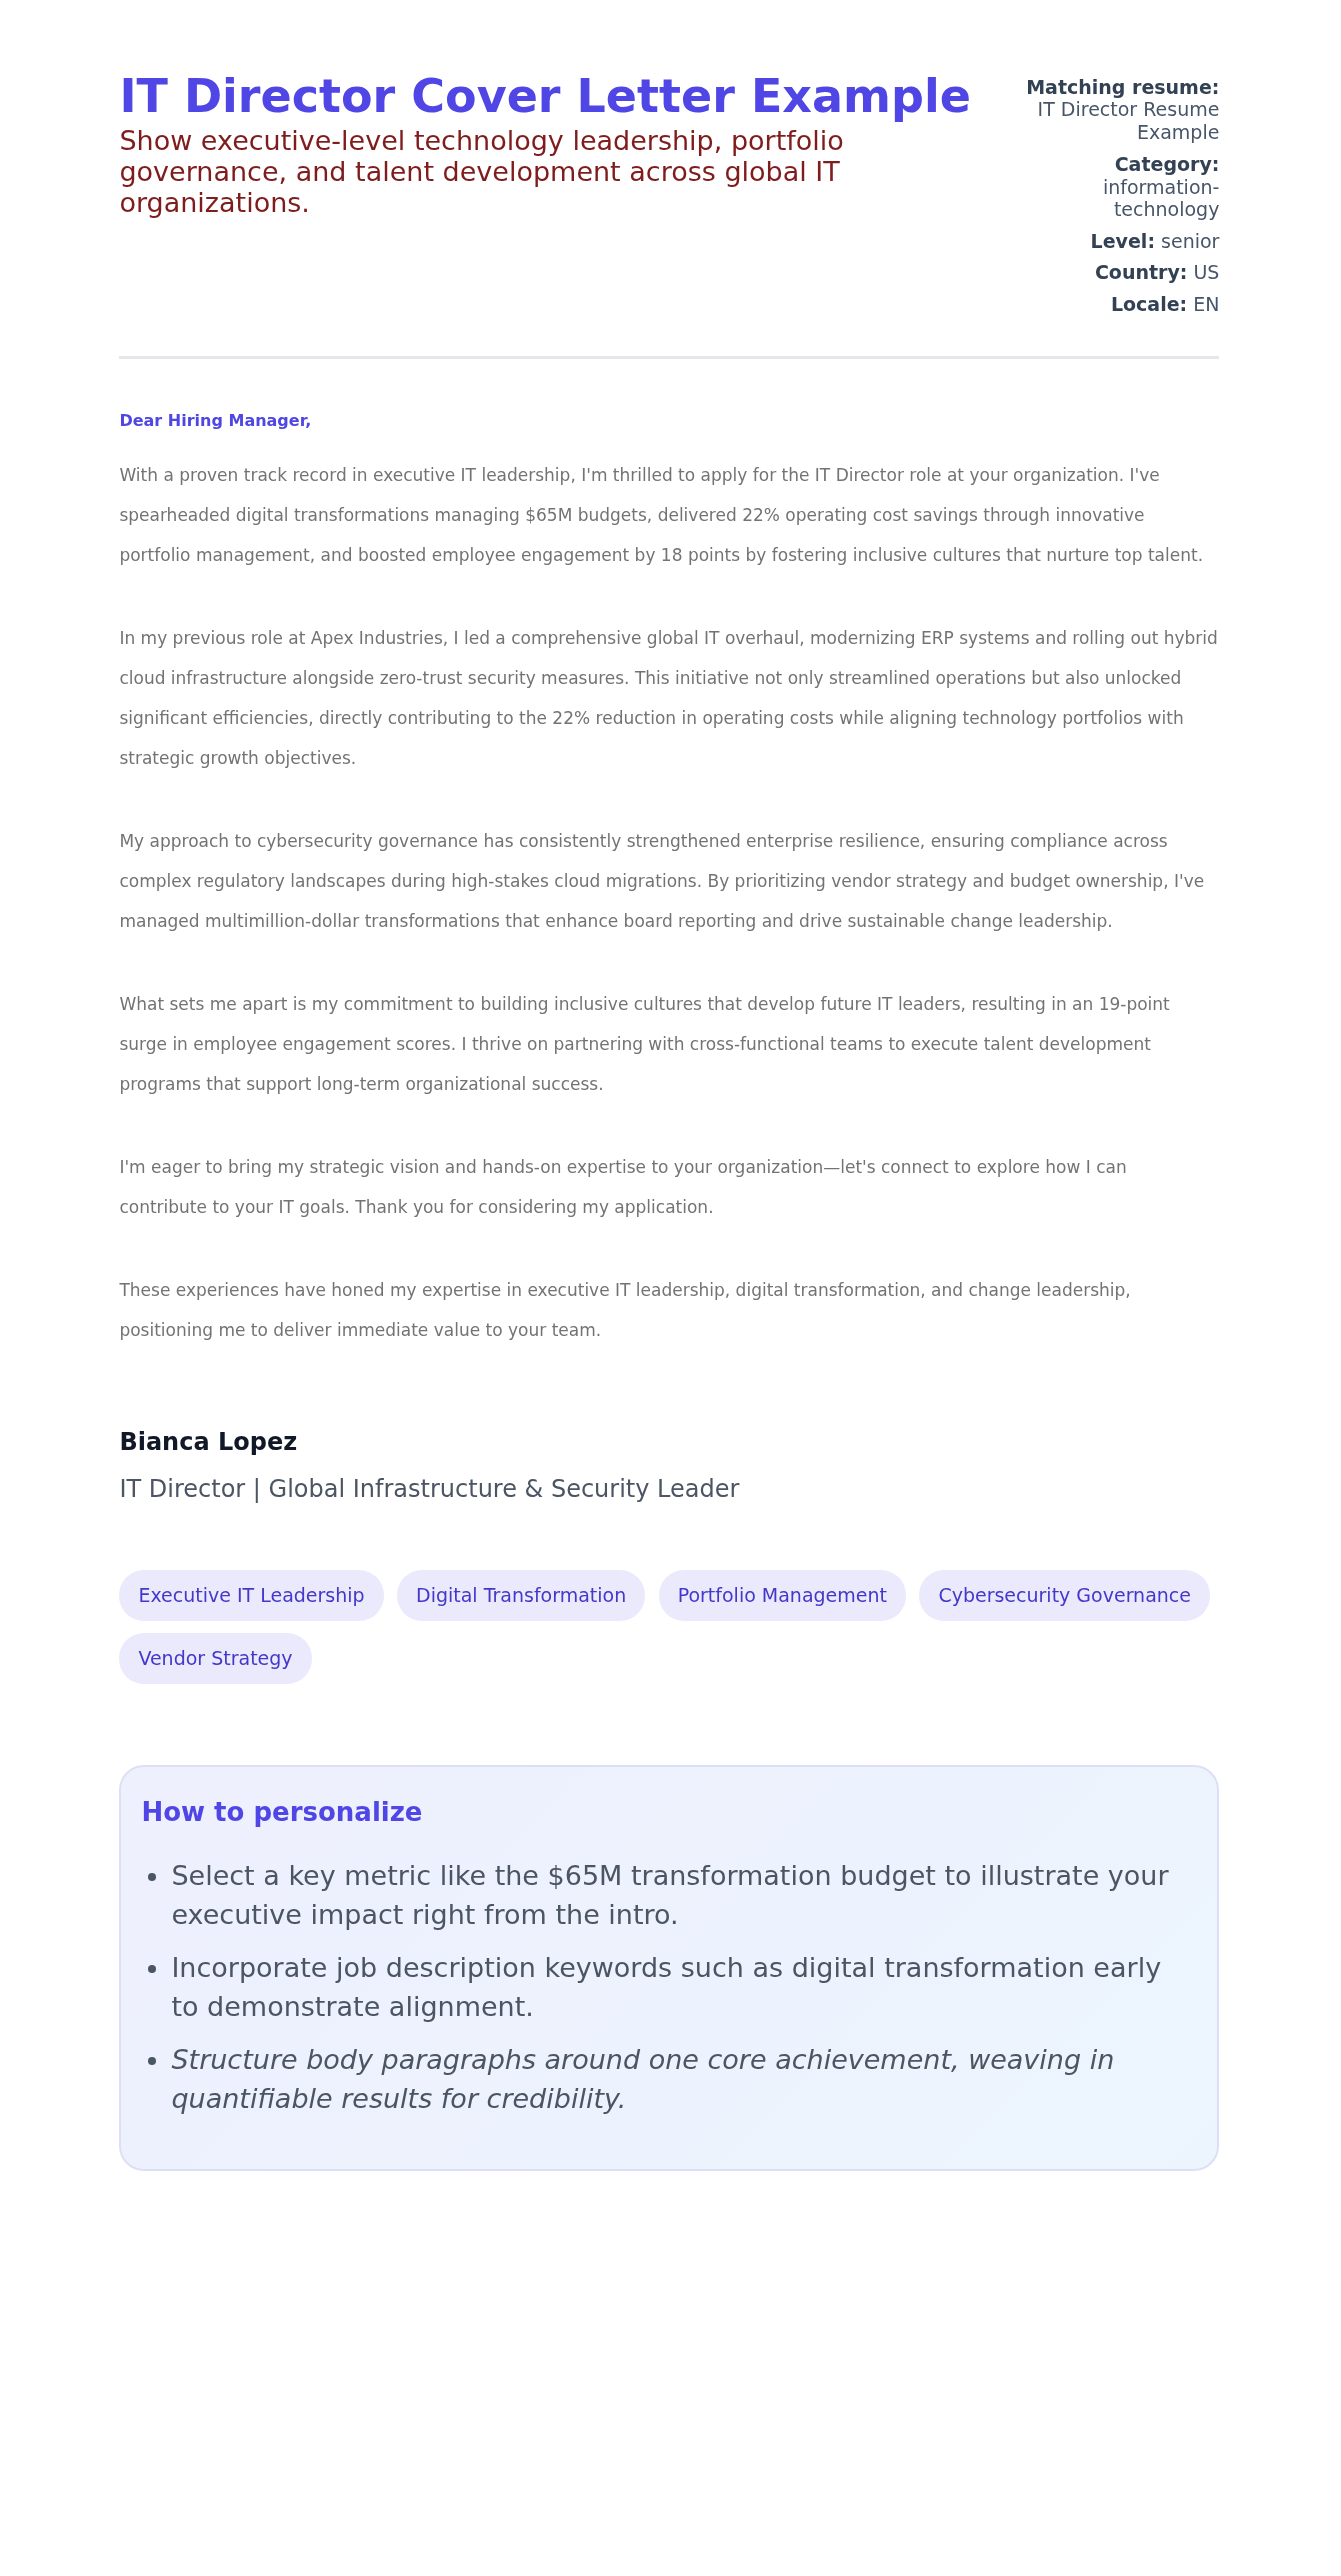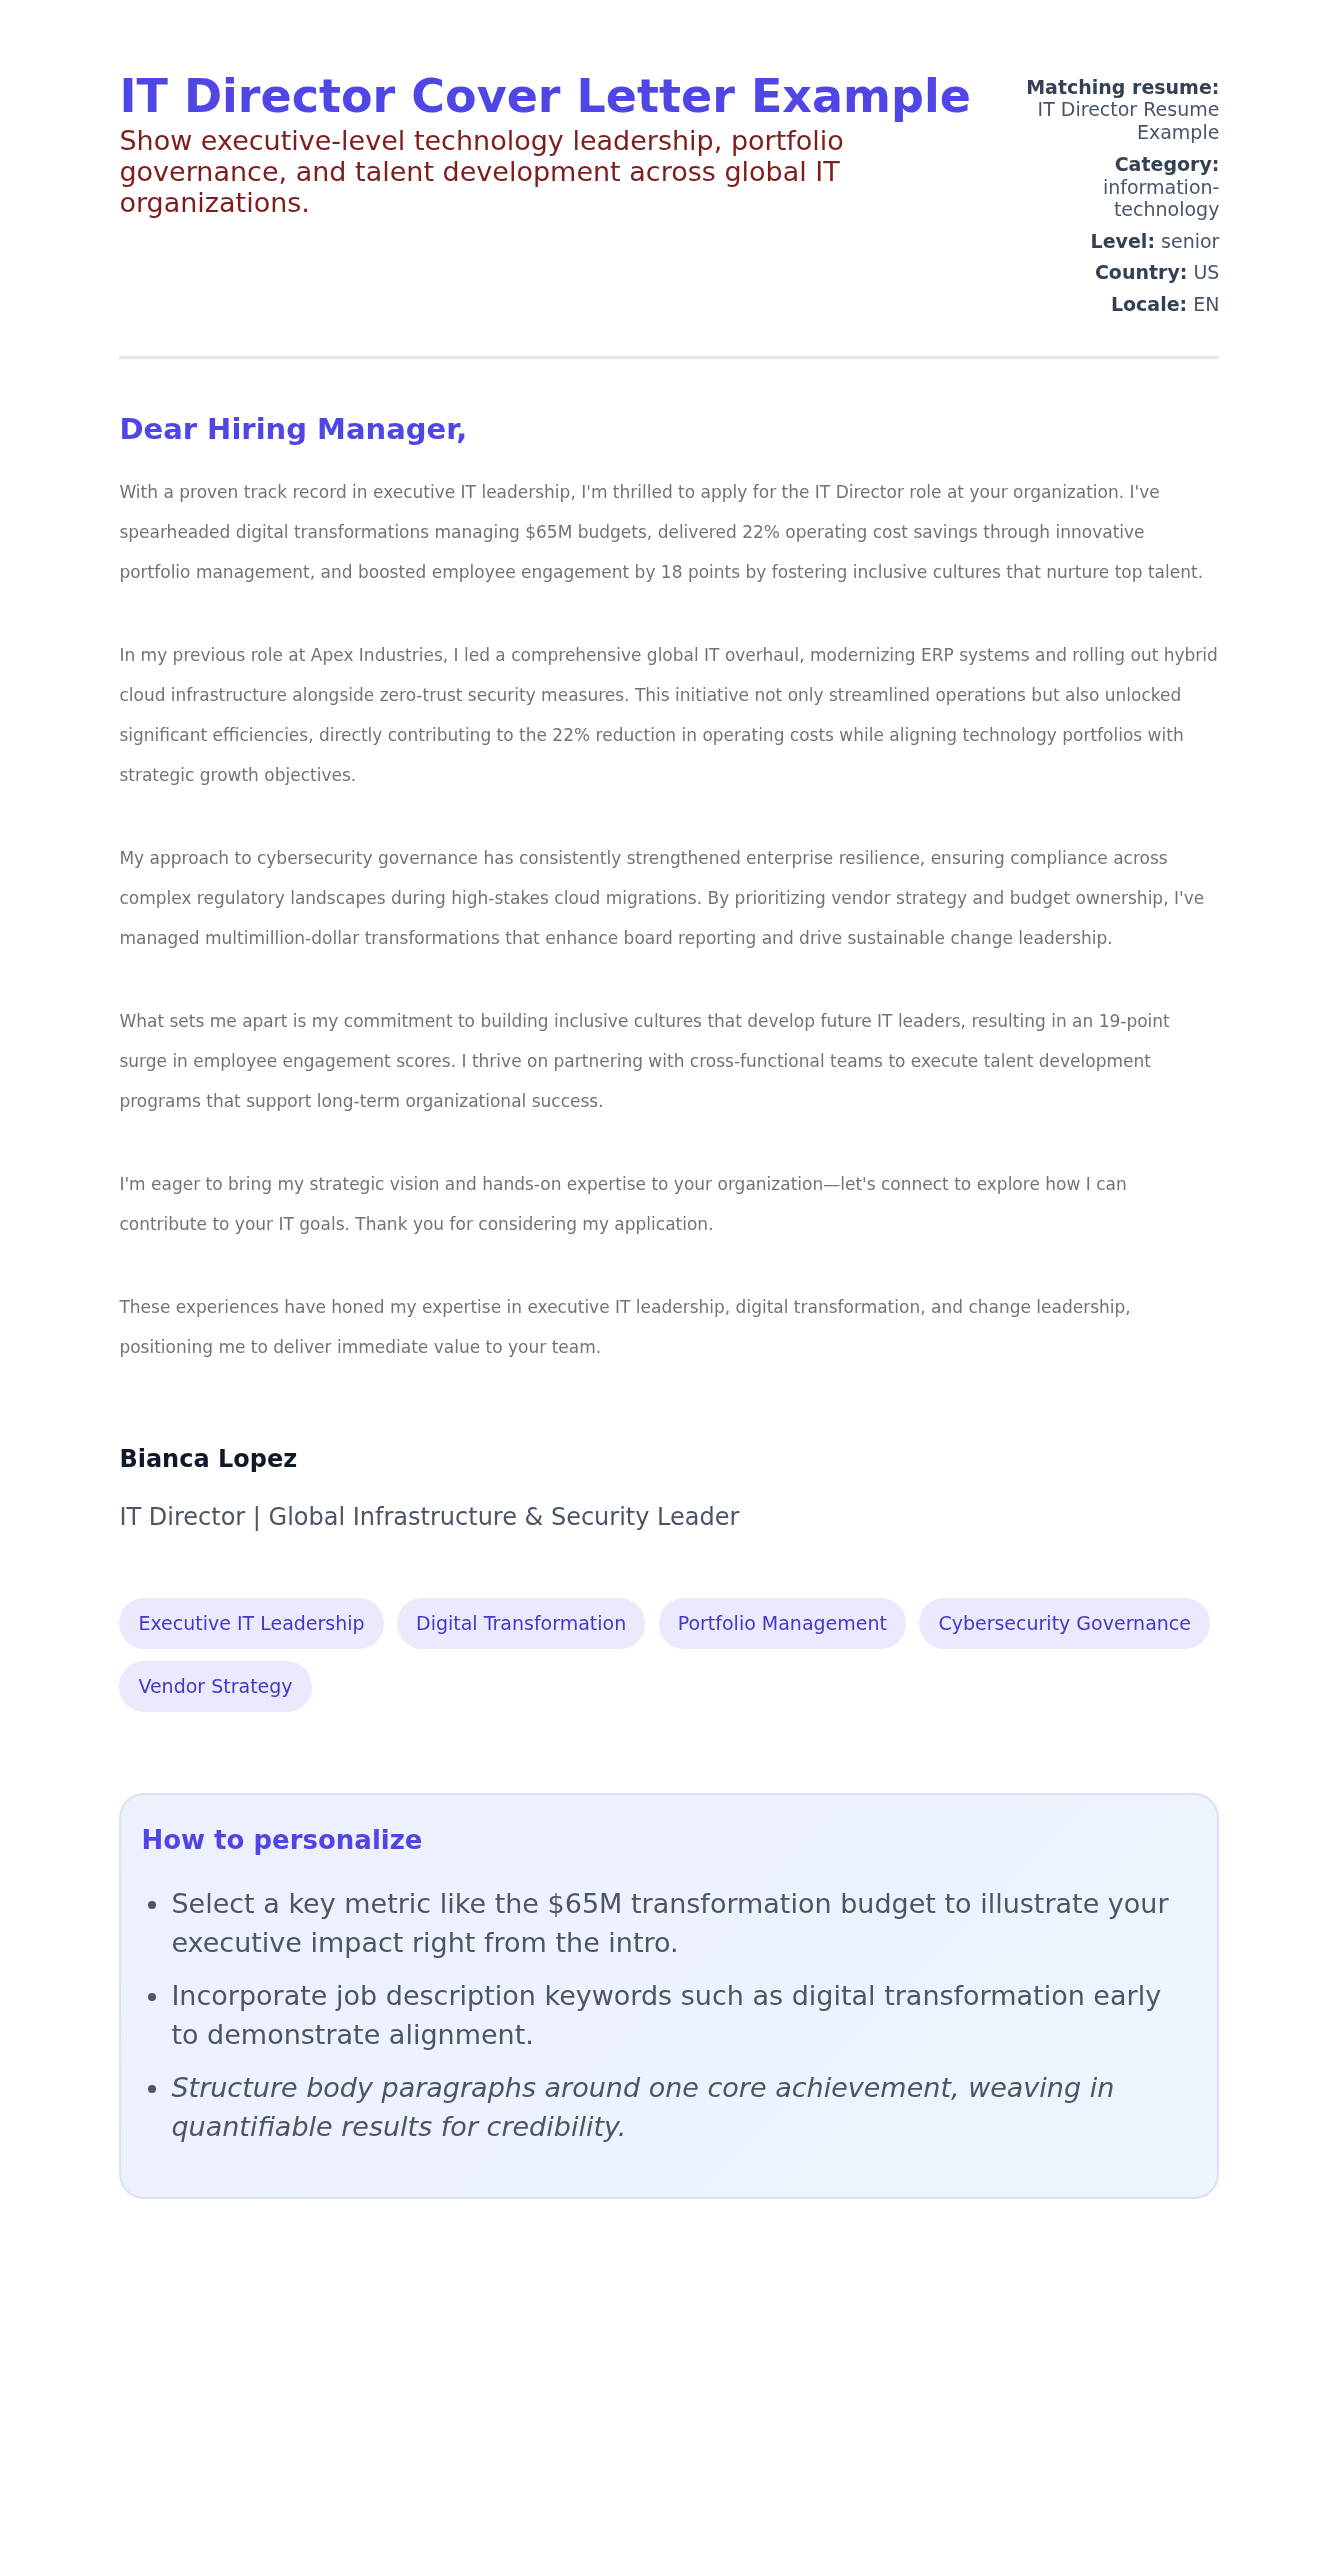--- a/index.html
+++ b/index.html
@@ -9,27 +9,27 @@
   .header { display: flex; justify-content: space-between; align-items: flex-start; }
   .header-left { width: 868px; }
   .title { font-size: 46px; font-weight: bold; color: #4f46e5; margin: 0; line-height: 1.1; letter-spacing: 0; }
   .subtitle { font-size: 27px; font-weight: normal; color: #7f1d1d; margin: 3.2px 0 0 0; line-height: 1.16; width: 868px; }
   .meta { width: 205px; text-align: right; font-size: 19px; color: #475569; line-height: 1.2; padding-top: 4.7px; }
   .meta-row { margin-bottom: 8.7px; }
   .meta-label { font-weight: bold; color: #334155; }
 
   .divider { height: 2.4px; background: #e5e7eb; margin-top: 32px; border: 0; }
 
-  .greeting { font-size: 29px; font-weight: bold; color: #4f46e5; margin: 52px 0 0 0; line-height: 1.3; }
+  .greeting { font-size: 16px; font-weight: bold; color: #4f46e5; margin: 52px 0 0 0; line-height: 1.3; }
   .para { font-size: 17px; line-height: 40px; color: #737373; margin: 24px 0 0 0; }
   .para + .para { margin-top: 43px; }
 
   .signature { margin-top: 76px; }
   .sig-name { font-size: 24px; font-weight: bold; color: #111827; line-height: 1.4; }
-  .sig-title { font-size: 24px; color: #4b5563; margin-top: 24px; line-height: 1.4; }
+  .sig-title { font-size: 24px; color: #4b5563; margin-top: 13px; line-height: 1.4; }
 
   .chips { display: flex; flex-wrap: wrap; gap: 12.6px 13.4px; margin-top: 63px; width: 1100px; }
   .chip { background: #ebe9fc; color: #4338ca; font-size: 19px; border-radius: 25px; padding: 0 19px; height: 51px; line-height: 51px; white-space: nowrap; }
 
   .tips { margin-top: 81px; border: 2.4px solid #dde0f4; border-radius: 25px; background: linear-gradient(135deg, #eef0fd 0%, #ecf5fe 100%); padding: 27px 32px 33px 20px; }
   .tips-title { font-size: 26px; font-weight: bold; color: #4f46e5; margin: 0; line-height: 1.4; }
   .tips-list { margin: 25px 0 0 0; padding-left: 30px; }
   .tips-list li { font-size: 27px; line-height: 39px; color: #4b5563; margin-bottom: 14px; }
   .tips-list li:last-child { margin-bottom: 18px; font-style: italic; }
 </style>

